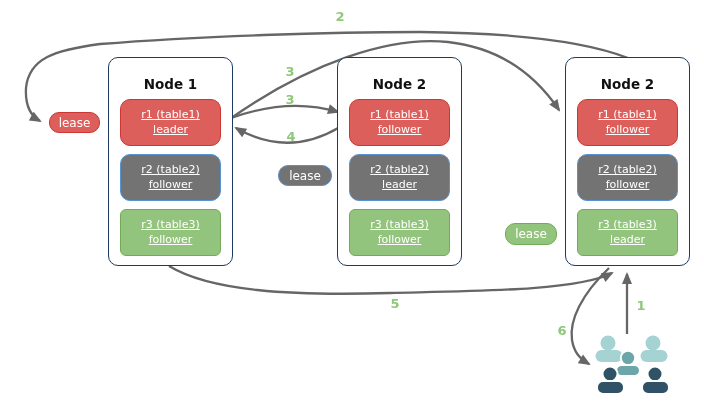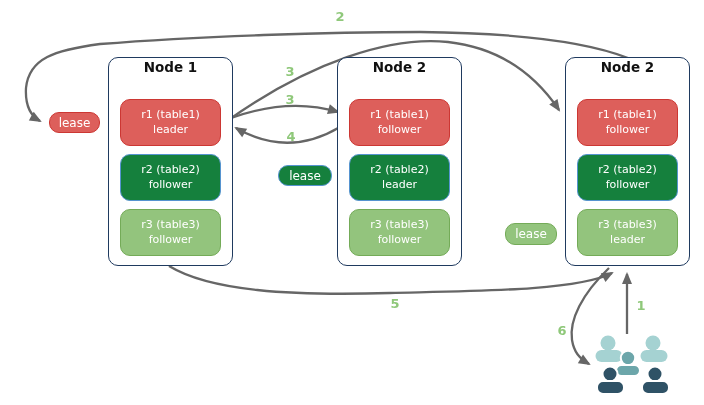--- a/index.html
+++ b/index.html
@@ -9,32 +9,32 @@
   }
   .arrow-layer{position:absolute;left:0;top:0;width:704px;height:405px;pointer-events:none;}
   .node{
     position:absolute;top:57px;width:125px;height:209px;background:#ffffff;
     border:1.6px solid #1f3a5f;border-radius:10px;box-sizing:border-box;
   }
   .node-1{left:108px;}
   .node-2{left:337px;}
   .node-3{left:565px;}
   .node-title{
-    margin-top:1px;text-align:center;font-size:13.5px;font-weight:bold;color:#111111;
+    margin-top:18px;text-align:center;font-size:13.5px;font-weight:bold;color:#111111;
   }
   .replica{
     position:absolute;left:11px;width:101px;height:47px;border-radius:10px;
     box-sizing:border-box;display:flex;flex-direction:column;align-items:center;
-    justify-content:center;color:#ffffff;font-size:11px;line-height:1.3;text-align:center;
+    justify-content:center;color:#ffffff;font-size:11px;line-height:1.3;text-align:center;text-decoration:underline;
   }
   .replica-1{top:41px;}
   .replica-2{top:96px;}
-  .replica-3{top:151px;}
+  .replica-3{top:151px;border-radius:6px;}
   .fill-red{background:#dd5f5b;border:1.6px solid #cc3733;}
-  .fill-blue{background:#15803d;border:1.6px solid #5694d0;}
+  .fill-blue{background:#737373;border:1.6px solid #5694d0;}
   .fill-green{background:#93c47d;border:1.6px solid #74ab58;}
   .lease{
     position:absolute;border-radius:10px;display:flex;align-items:center;justify-content:center;
     color:#ffffff;font-size:12px;box-sizing:border-box;
   }
   .lease-red{left:49px;top:112px;width:51px;height:21px;}
   .lease-blue{left:278px;top:165px;width:54px;height:21px;}
   .lease-green{left:505px;top:223px;width:52px;height:22px;}
   .step{
     position:absolute;transform:translate(-50%,-50%);font-size:13px;font-weight:bold;

